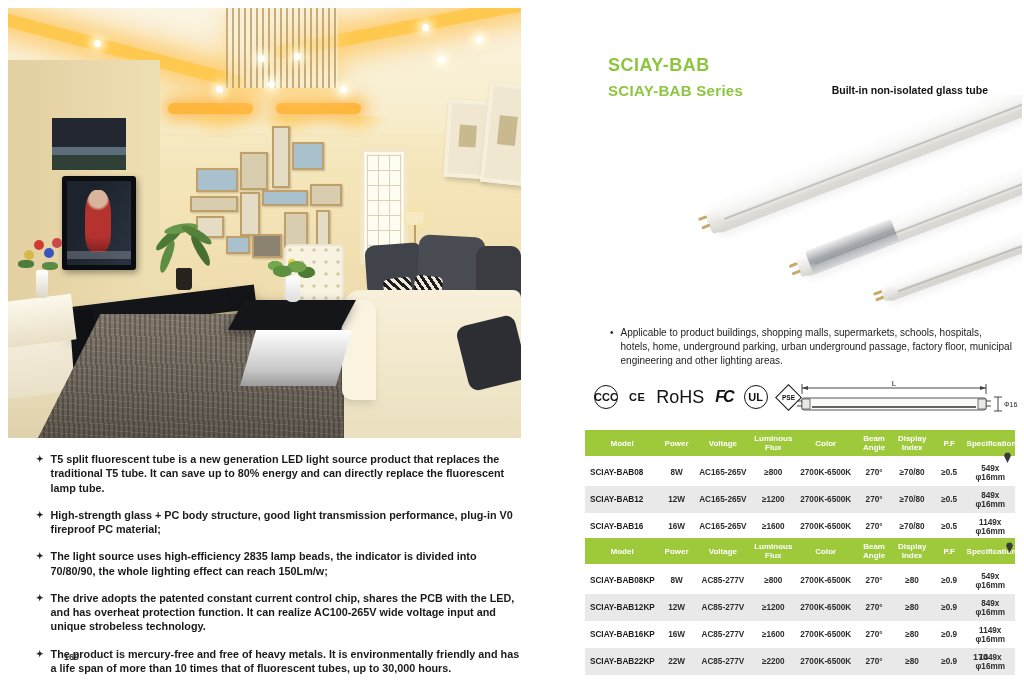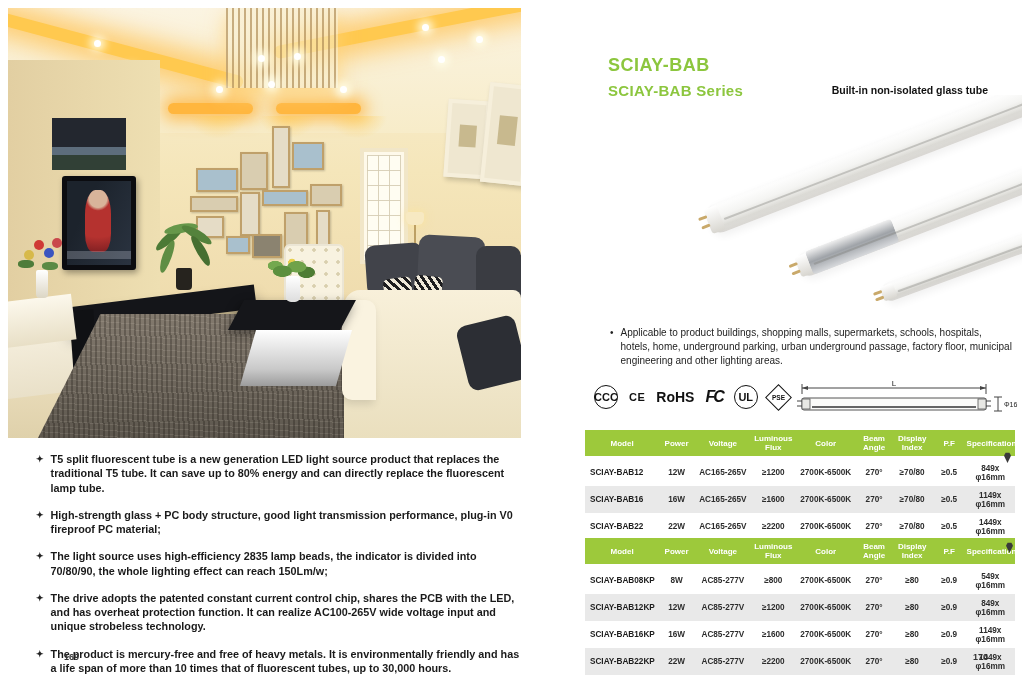--- a/index.html
+++ b/index.html
@@ -118,21 +118,21 @@
   .strip{position:absolute;left:16px;right:10px;top:56%;height:2px;background:rgba(120,120,115,.35);border-radius:2px;}
   .silver{position:absolute;left:12px;top:0;bottom:0;width:92px;border-radius:4px;
     background:linear-gradient(180deg,#f0f0f0,#9fa3a8 48%,#d8dadd),repeating-linear-gradient(90deg,rgba(70,70,70,.18) 0 1px,transparent 1px 7px);}
 
   .applicable{position:absolute;left:610px;top:326px;width:402px;display:flex;gap:7px;font-size:10px;line-height:1.38;color:#222;}
   .appdot{font-size:10px;}
 
   .certs{position:absolute;left:594px;top:385px;display:flex;align-items:center;gap:11px;color:#111;}
   .cert-circle{width:24px;height:24px;border:1.6px solid #111;border-radius:50%;display:flex;align-items:center;justify-content:center;font-size:11px;font-weight:bold;box-sizing:border-box;}
   .cert-text{font-size:11px;font-weight:bold;letter-spacing:.5px;}
-  .cert-rohs{font-size:14px;font-weight:bold;}
+  .cert-rohs{font-size:18px;font-weight:normal;}
   .cert-fcc{font-size:16px;font-weight:bold;font-style:italic;letter-spacing:-2px;}
   .cert-diamond{width:19px;height:19px;border:1.6px solid #111;transform:rotate(45deg);display:flex;align-items:center;justify-content:center;box-sizing:border-box;}
   .cert-diamond span{transform:rotate(-45deg);font-size:6.5px;font-weight:bold;}
 
   .diagram{position:absolute;left:790px;top:380px;width:230px;height:42px;}
 
   .spec-table{position:absolute;left:585px;width:430px;border-collapse:collapse;table-layout:fixed;font-size:8.2px;}
   .tbl1{top:430px;} .tbl2{top:538px;}
   .spec-table th{background:#9dc93b;color:#fff;font-weight:bold;font-size:8px;line-height:1.15;padding:4px 1px;border-bottom:3px solid #fff;}
   .spec-table td{padding:4.5px 1px;text-align:center;color:#2c2c2c;font-weight:600;}
@@ -345,20 +345,31 @@
         <th>Luminous Flux</th>
         <th>Color</th>
         <th>Beam Angle</th>
         <th>Display Index</th>
         <th>P.F</th>
         <th>Specification</th>
       </tr>
     </thead>
     <tbody>
       <tr>
+        <td>SCIAY-BAB08</td>
+        <td>8W</td>
+        <td>AC165-265V</td>
+        <td>≥800</td>
+        <td>2700K-6500K</td>
+        <td>270°</td>
+        <td>≥70/80</td>
+        <td>≥0.5</td>
+        <td>549x φ16mm</td>
+      </tr>
+      <tr>
         <td>SCIAY-BAB12</td>
         <td>12W</td>
         <td>AC165-265V</td>
         <td>≥1200</td>
         <td>2700K-6500K</td>
         <td>270°</td>
         <td>≥70/80</td>
         <td>≥0.5</td>
         <td>849x φ16mm</td>
       </tr>

